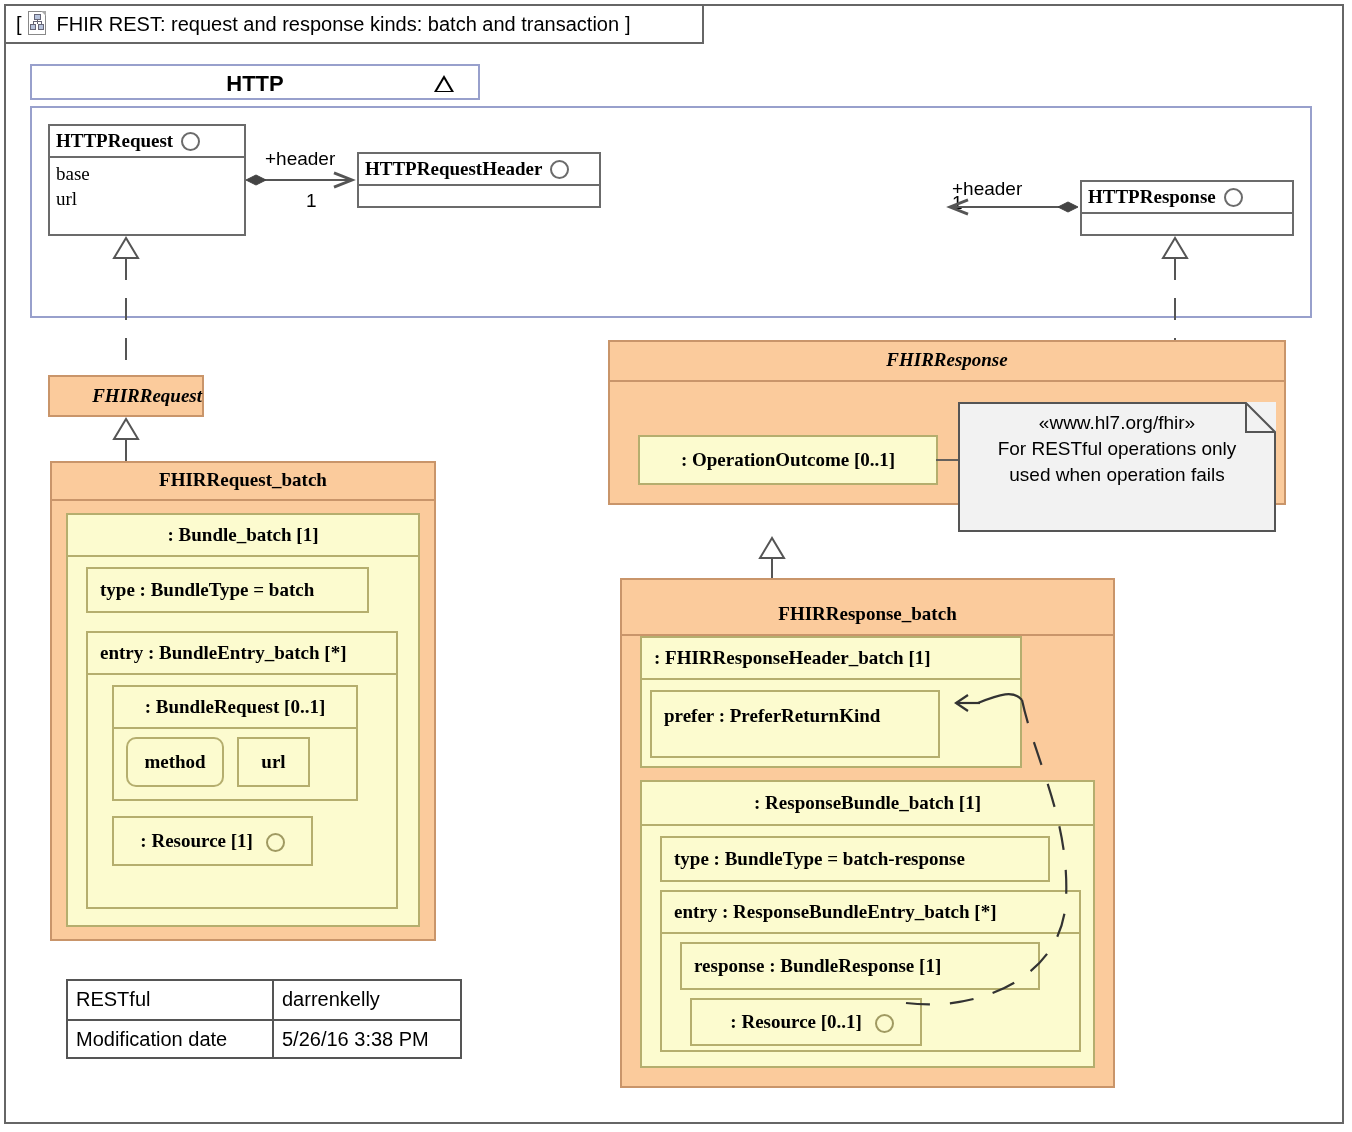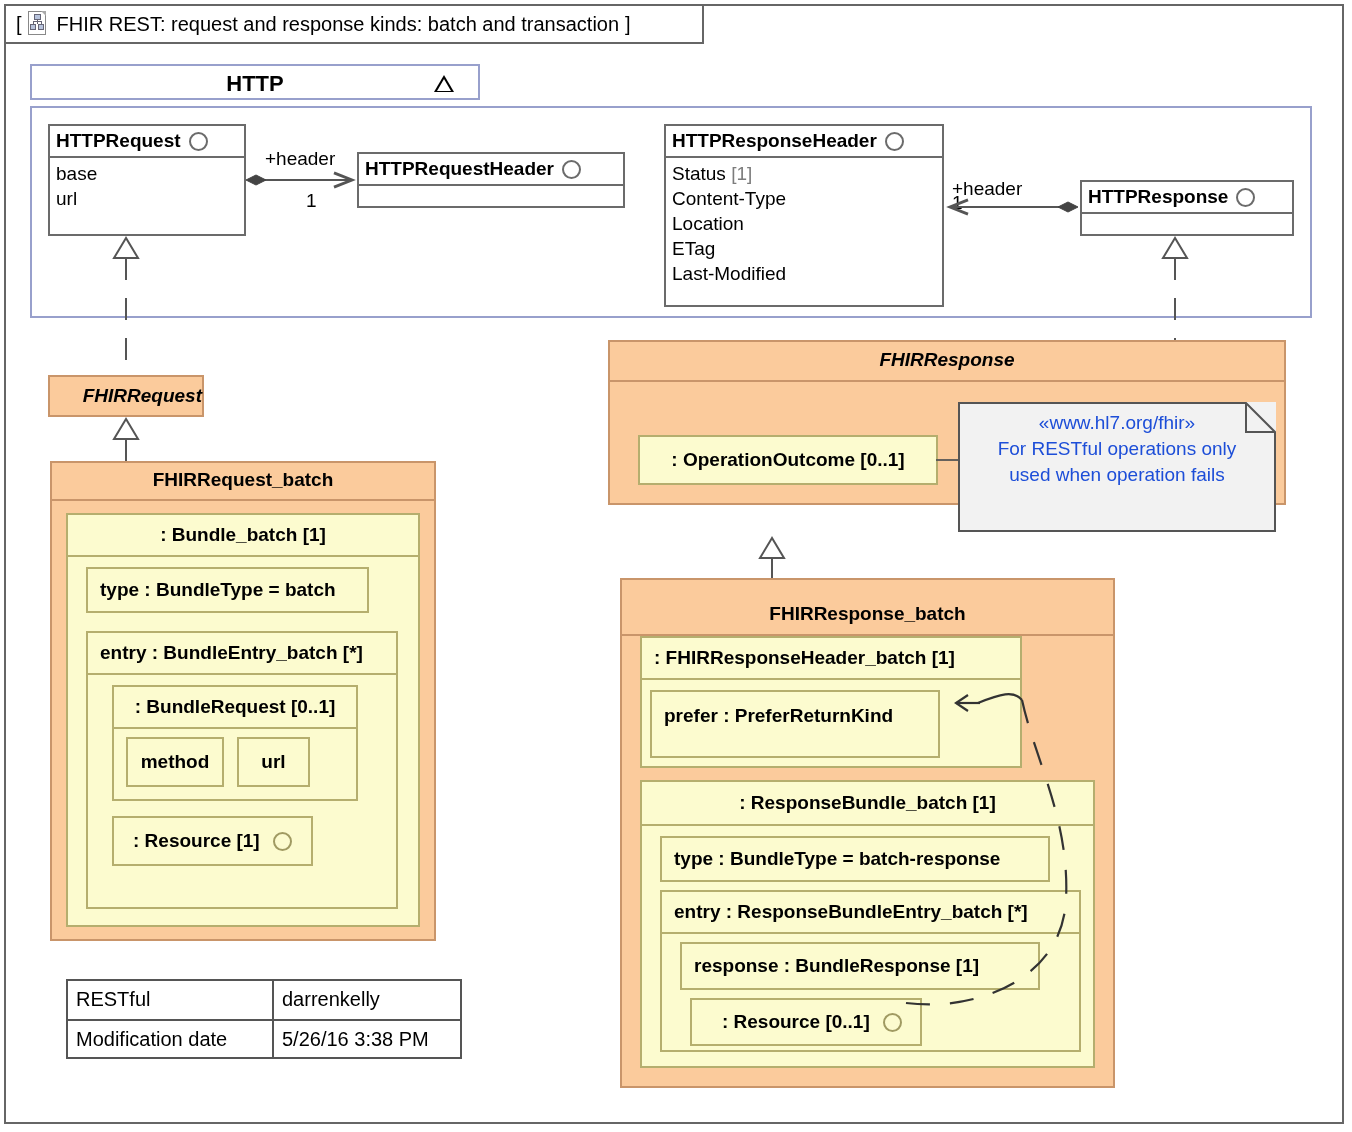--- a/index.html
+++ b/index.html
@@ -13,21 +13,21 @@
   .tab-text{font-size:20px;color:#000;white-space:nowrap;}
   .tab-icon{width:22px;height:26px;margin:0 7px 0 6px;position:relative;display:inline-block;}
   .tab-icon .page{position:absolute;left:0;top:0;width:18px;height:24px;border:1px solid #888;background:#fff;box-sizing:border-box;}
   .tab-icon .fold{position:absolute;right:4px;top:0;width:0;height:0;border-left:5px solid transparent;border-top:5px solid #aaa;}
   .tab-icon .n1{position:absolute;left:6px;top:3px;width:7px;height:6px;background:#b8c4dd;border:1px solid #667;box-sizing:border-box;}
   .tab-icon .n2{position:absolute;left:2px;top:13px;width:6px;height:6px;background:#b8c4dd;border:1px solid #667;box-sizing:border-box;}
   .tab-icon .n3{position:absolute;left:10px;top:13px;width:6px;height:6px;background:#b8c4dd;border:1px solid #667;box-sizing:border-box;}
   .tab-icon .lk{position:absolute;background:#667;}
 
   
-  .box{position:absolute;box-sizing:border-box;}
+  .box{position:absolute;box-sizing:border-box;font-family:Liberation Serif, serif;}
   .cls{background:#fff;border:2px solid #6b6b6b;}
   .cls-name{font-weight:bold;font-size:19px;color:#000;display:flex;align-items:center;justify-content:flex-start;
             padding-left:6px;box-sizing:border-box;border-bottom:2px solid #6b6b6b;height:32px;position:relative;}
   .attr-list{font-size:19px;color:#000;padding:3px 0 3px 6px;line-height:25px;box-sizing:border-box;}
   .gray{color:#7c7c7c;}
 
   .ifc{display:inline-block;width:19px;height:19px;border:2px solid #6b6b6b;border-radius:50%;background:transparent;
        vertical-align:middle;margin-left:8px;box-sizing:border-box;}
   .ifc-sm{width:19px;height:19px;border:2px solid #a09a62;}
 
@@ -44,21 +44,21 @@
   .yellow{background:#fcfbcf;border:2px solid #b5ae6e;}
   .part-title{font-weight:bold;font-size:19px;color:#000;text-align:center;line-height:1.15;}
   .part-title.left{text-align:left;padding-left:12px;}
   .abstract{font-style:italic;font-weight:bold;}
 
   .lbl{position:absolute;font-size:19px;color:#000;white-space:nowrap;}
   svg.ov{position:absolute;left:0;top:0;width:1352px;height:1132px;pointer-events:none;overflow:visible;}
 
   
   .note{position:absolute;box-sizing:border-box;background:#f2f2f2;}
-  .note-txt{font-size:19px;color:#1d4ed8;text-align:center;line-height:26px;padding-top:8px;}
+  .note-txt{font-size:19px;color:#000000;text-align:center;line-height:26px;padding-top:8px;}
 
   
   .tbl{position:absolute;box-sizing:border-box;border:2px solid #555;background:#fff;}
   .tbl-row{display:flex;height:38px;}
   .tbl-row.first{border-bottom:2px solid #555;}
   .tbl-c1{width:206px;border-right:2px solid #555;font-size:20px;line-height:36px;padding-left:8px;box-sizing:border-box;}
   .tbl-c2{flex:1;font-size:20px;line-height:36px;padding-left:8px;box-sizing:border-box;}
 </style>
 </head>
 <body>
@@ -94,47 +94,31 @@
     <div class="cls-name">
       <span>HTTPRequest</span>
       <span class="ifc"></span>
     </div>
     <div class="attr-list">
       <div>base</div>
       <div>url</div>
     </div>
   </div>
 
-  <div class="box cls" style="left:357px;top:152px;width:268px;height:56px;">
+  <div class="box cls" style="left:357px;top:152px;width:244px;height:56px;">
     <div class="cls-name">
       <span>HTTPRequestHeader</span>
       <span class="ifc"></span>
     </div>
     <div class="attr-list" style="height:20px;"></div>
   </div>
 
   <div class="lbl" style="left:265px;top:148px;">+header</div>
   <div class="lbl" style="left:306px;top:190px;">1</div>
 
-  <div class="box cls" style="left:664px;top:124px;width:280px;height:183px;">
-    <div class="cls-name">
-      <span>HTTPResponseHeader</span>
-      <span class="ifc"></span>
-    </div>
-    <div class="attr-list">
-      <div>
-        <span>Status</span>
-        <span class="gray">[1]</span>
-      </div>
-      <div>Content-Type</div>
-      <div>Location</div>
-      <div>ETag</div>
-      <div>Last-Modified</div>
-    </div>
-  </div>
 
   <div class="box cls" style="left:1080px;top:180px;width:214px;height:56px;">
     <div class="cls-name">
       <span>HTTPResponse</span>
       <span class="ifc"></span>
     </div>
     <div class="attr-list" style="height:20px;"></div>
   </div>
 
   <div class="lbl" style="left:952px;top:178px;">+header</div>
@@ -154,21 +138,21 @@
 
       <div class="box yellow" style="left:18px;top:52px;width:283px;height:46px;">
         <div class="part-title left" style="line-height:42px;">type : BundleType = batch</div>
       </div>
 
       <div class="box yellow" style="left:18px;top:116px;width:312px;height:278px;">
         <div class="part-title left" style="line-height:40px;border-bottom:2px solid #b5ae6e;">entry : BundleEntry_batch [*]</div>
 
         <div class="box yellow" style="left:24px;top:52px;width:246px;height:116px;">
           <div class="part-title" style="line-height:40px;border-bottom:2px solid #b5ae6e;">: BundleRequest [0..1]</div>
-          <div class="box yellow" style="left:12px;top:50px;width:98px;height:50px;">
+          <div class="box yellow" style="left:12px;top:50px;width:98px;height:50px;border-radius:10px;">
             <div class="part-title" style="line-height:46px;">method</div>
           </div>
           <div class="box yellow" style="left:123px;top:50px;width:73px;height:50px;">
             <div class="part-title" style="line-height:46px;">url</div>
           </div>
         </div>
 
         <div class="box yellow" style="left:24px;top:183px;width:201px;height:50px;">
           <div class="part-title" style="line-height:46px;">
             <span>: Resource [1]</span>

